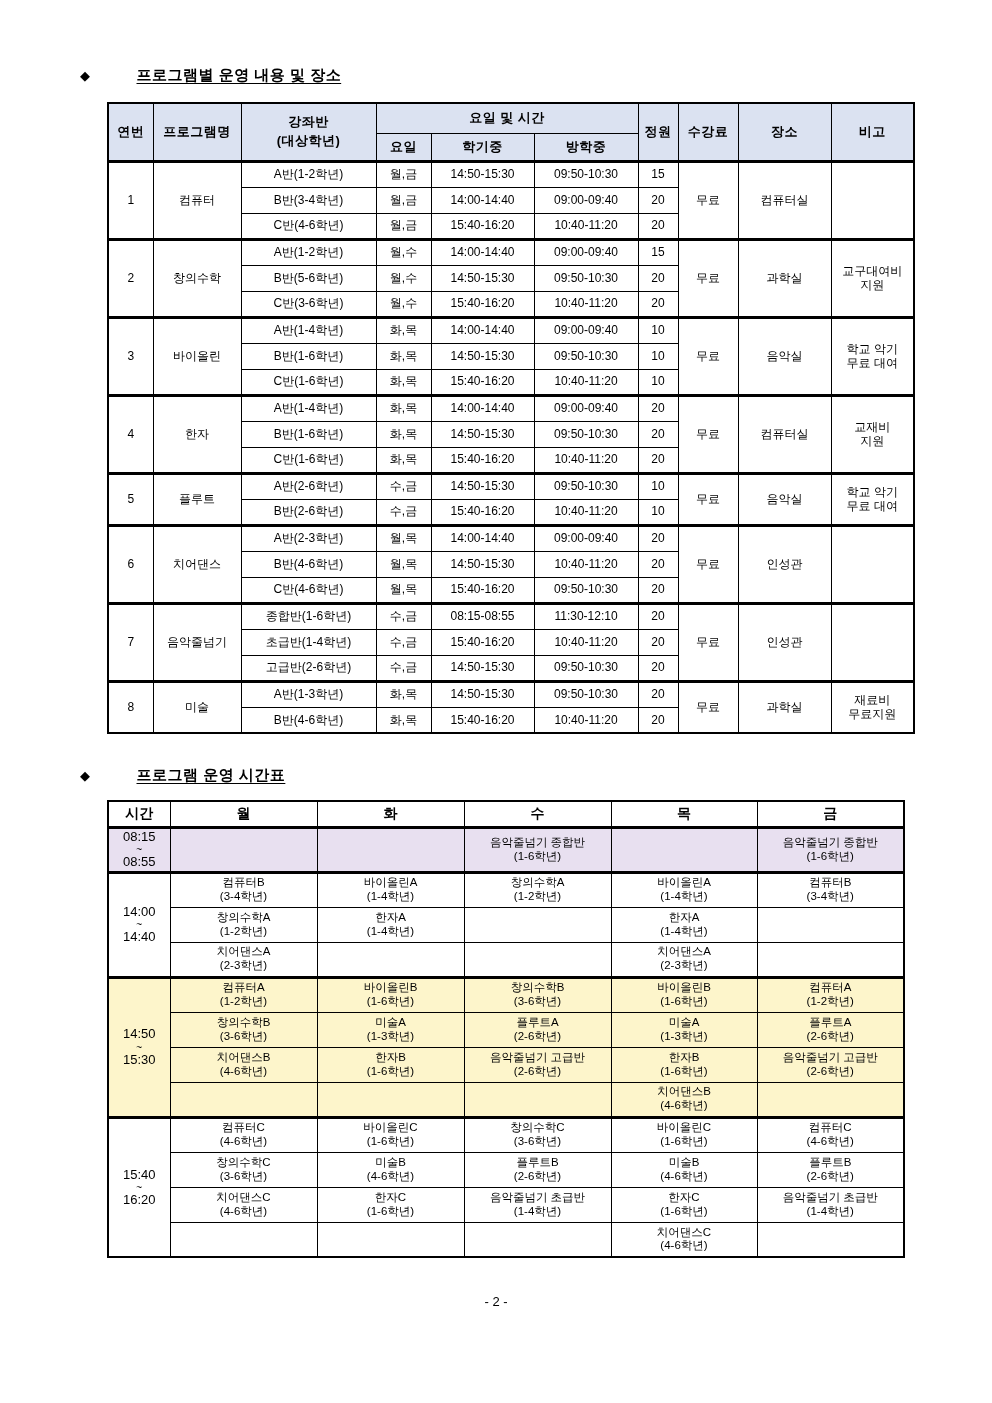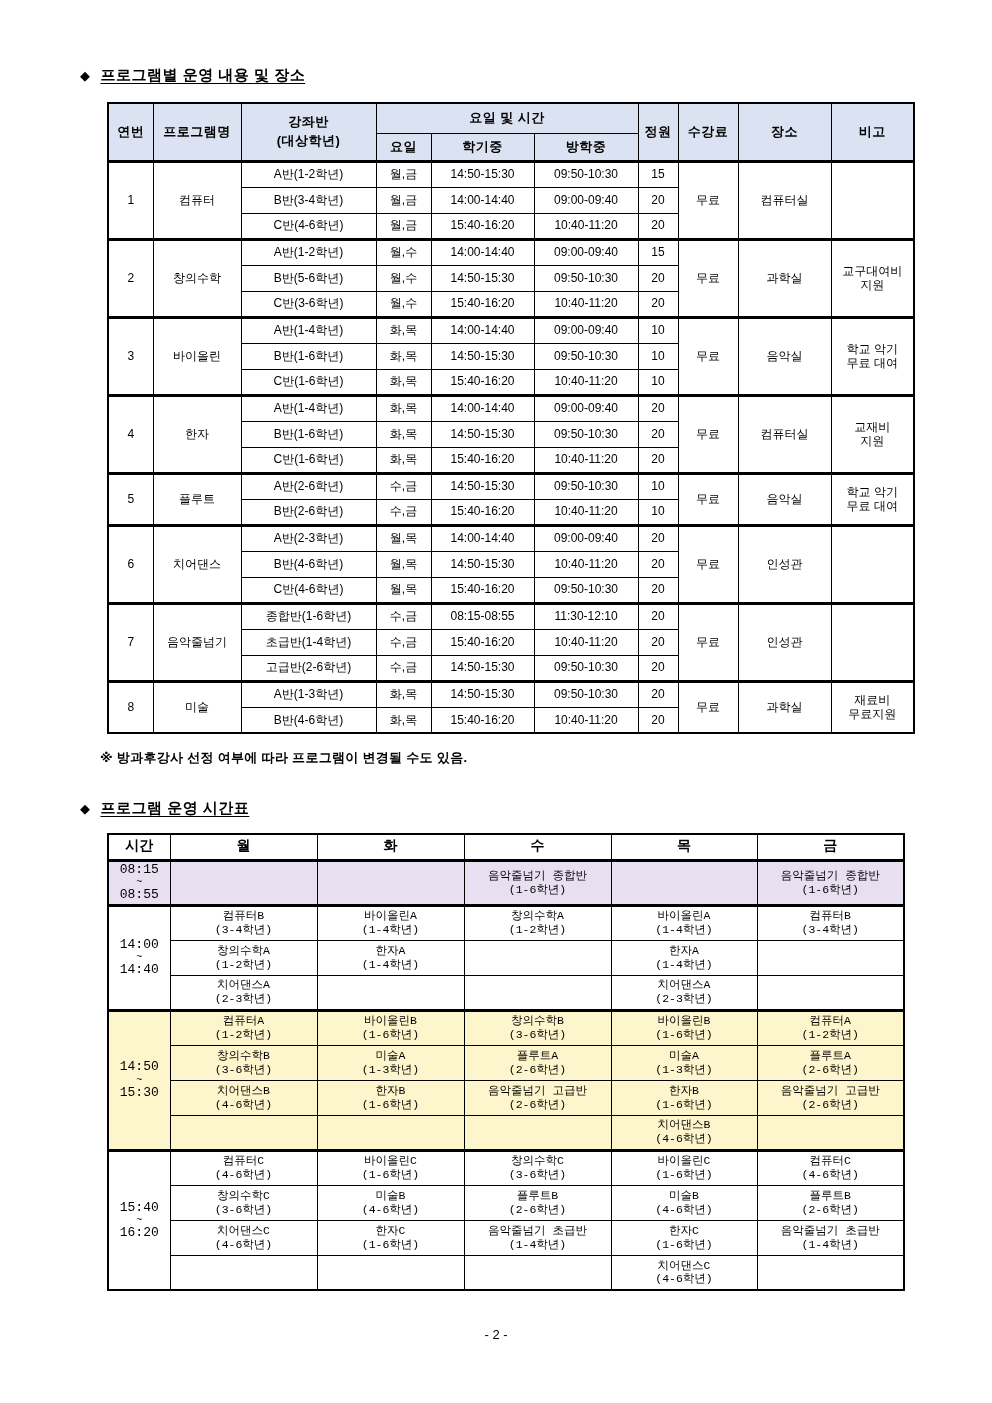--- a/index.html
+++ b/index.html
@@ -14,21 +14,21 @@
 
   
   .sec-title {
     margin: 0 0 0 80px;
     font-size: 15px;
     font-weight: bold;
     letter-spacing: 0.5px;
     display: flex; align-items: center; gap: 10px;
   }
   .sec-title .bullet { font-size: 13px; }
-  .sec-title .txt { text-decoration: underline; text-underline-offset: 3px; }
+  .sec-title .txt { text-decoration: underline; text-underline-offset: 3px; margin-left: 36px; }
   .t1 { padding-top: 66px; }
   .t2 { margin-top: 32px; }
 
   
   .pt-wrap { margin: 17px 0 0 107px; }
   table.pt {
     width: 806px;
     table-layout: fixed;
     border-collapse: collapse;
     border: 2px solid #000;
@@ -50,21 +50,21 @@
   }
   .pt thead tr.h1 { height: 30px; }
   .pt thead tr.h2 { height: 28px; }
   .pt tbody tr { height: 26px; }
   .pt tbody tr.group-start td { border-top: 3px solid #000; }
   .pt thead tr.h2 th { border-bottom: 2px solid #d946ef; }
   .hdr-2line span { display: block; line-height: 1.45; }
   .pre { white-space: pre-line; }
 
   
-  .tt-wrap { margin: 15px 16px 0 107px; font-family: Liberation Mono, monospace; }
+  .tt-wrap { margin: 15px 16px 0 107px; }
   table.tt {
     width: 796px;
     table-layout: fixed;
     border-collapse: collapse;
     border: 2px solid #000;
   }
   .tt th, .tt td {
     border: 1px solid #000;
     text-align: center;
     vertical-align: middle;
@@ -346,21 +346,20 @@
             <td>B반(4-6학년)</td>
             <td>화,목</td>
             <td>15:40-16:20</td>
             <td>10:40-11:20</td>
             <td>20</td>
           </tr>
         </tbody>
     </table>
   </div>
 
-  <div class="note">※ 방과후강사 선정 여부에 따라 프로그램이 변경될 수도 있음.</div>
 
   <div class="sec-title t2">
     <span class="bullet">◆</span>
     <span class="txt">프로그램 운영 시간표</span>
   </div>
 
   <div class="tt-wrap">
     <table class="tt">
       <colgroup>
         <col style="width:62px">

